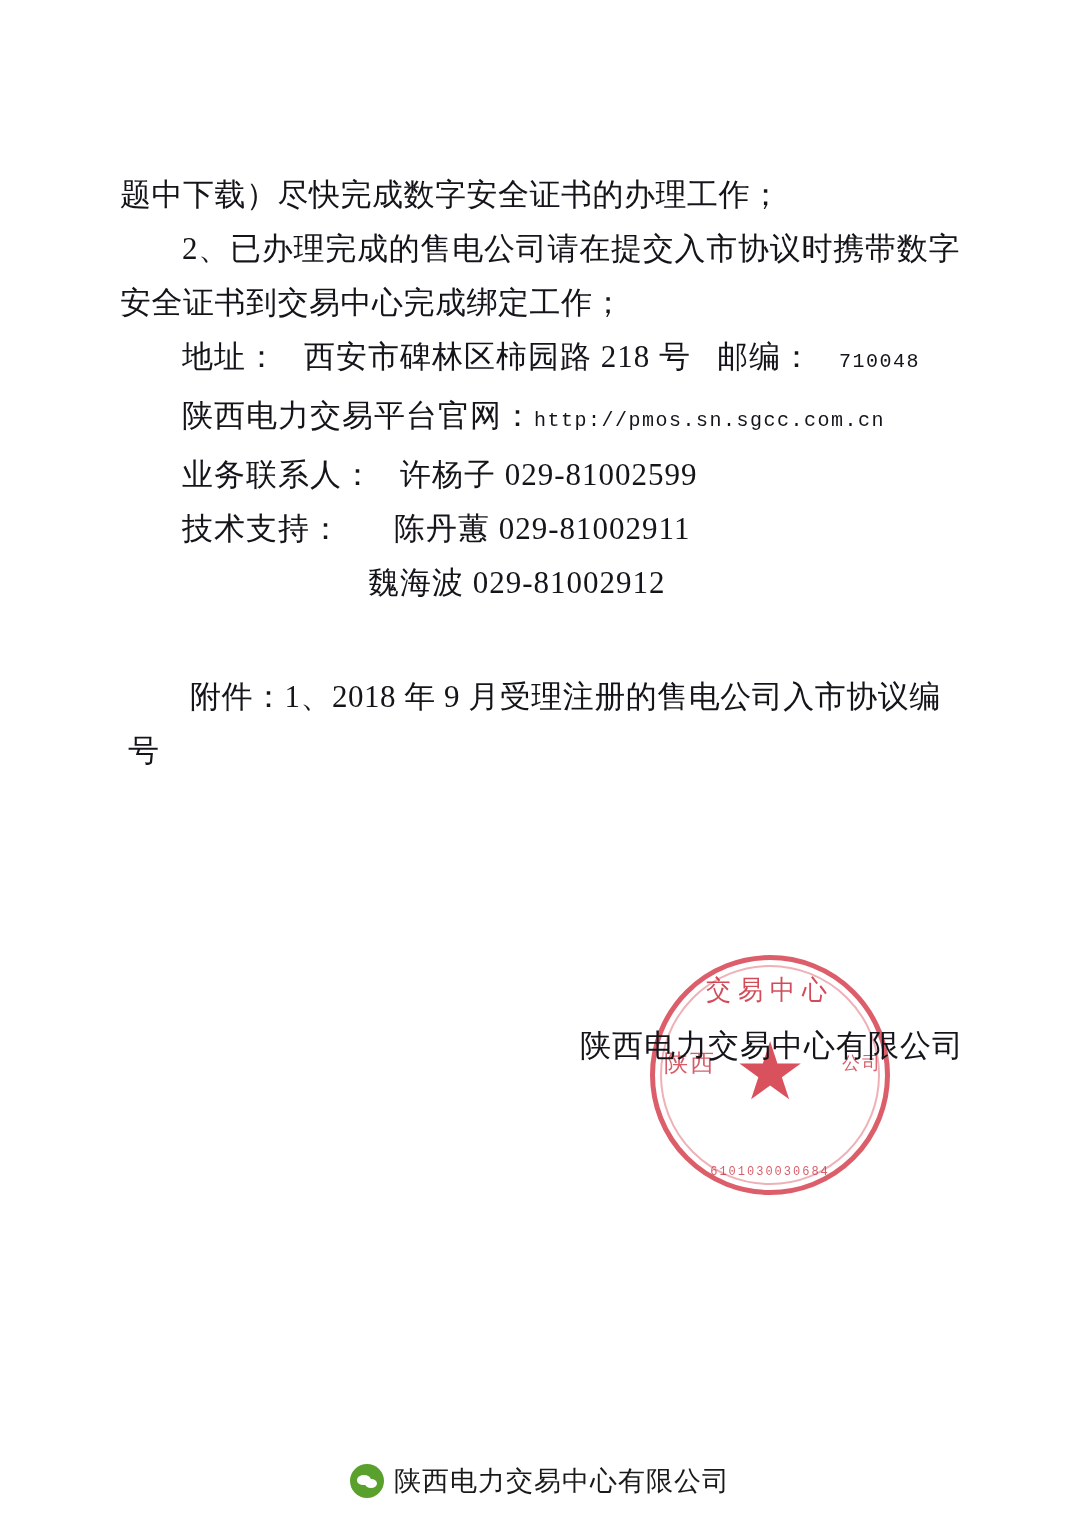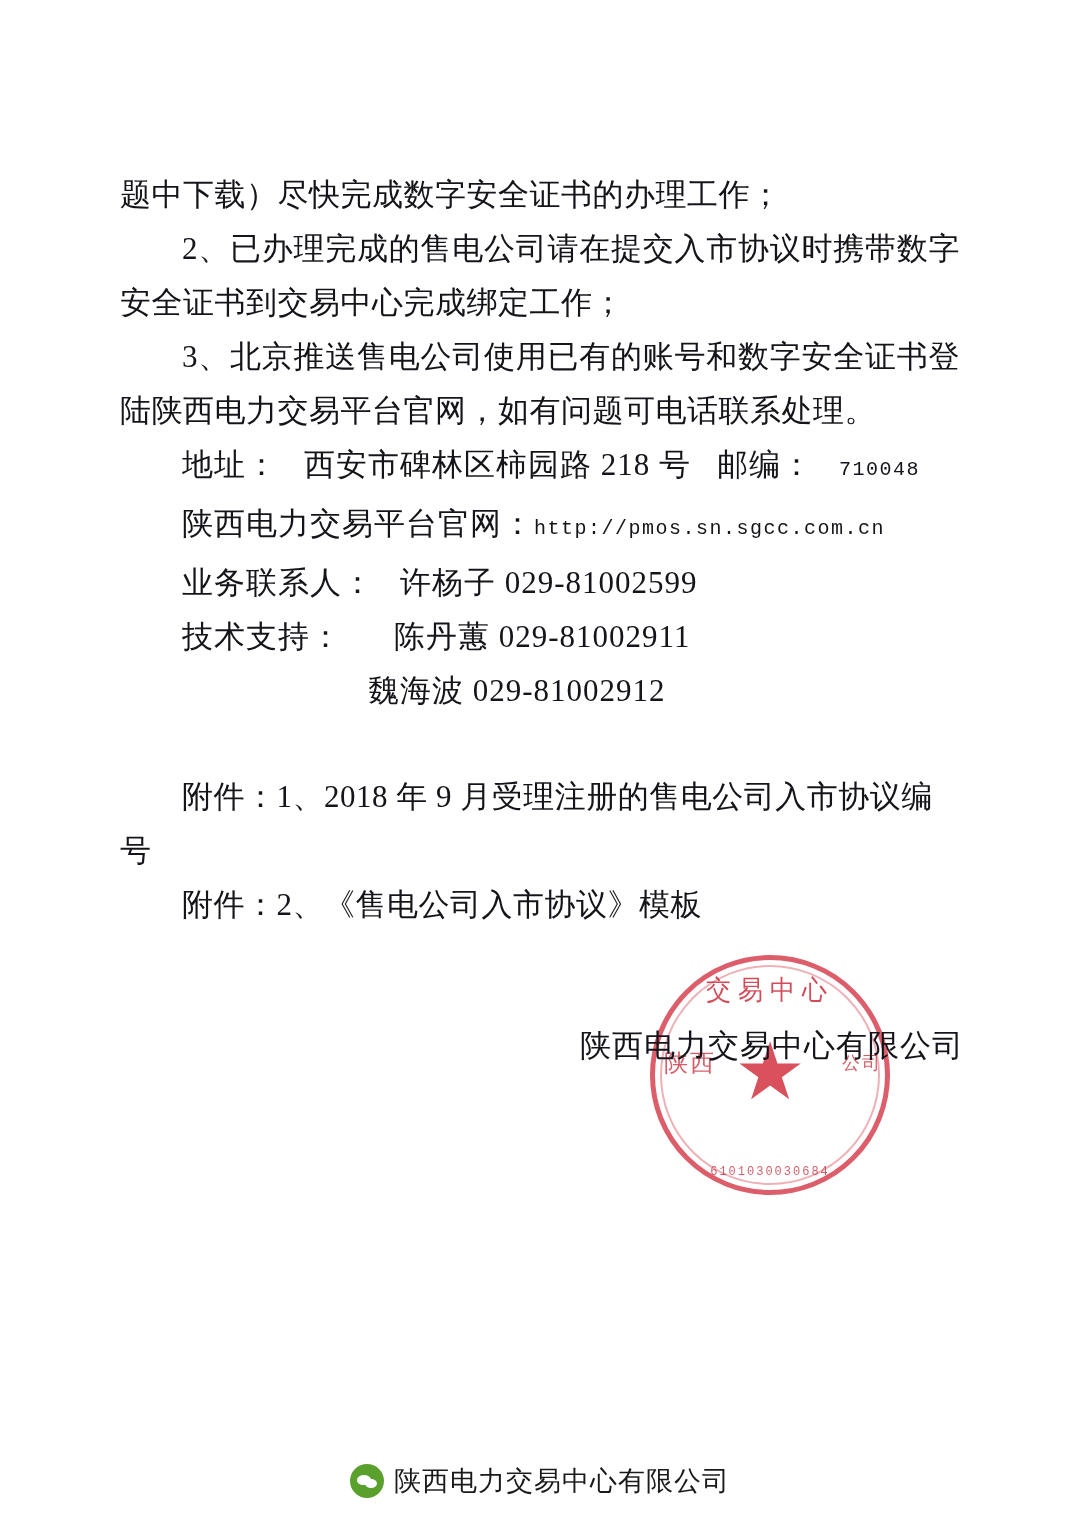--- a/index.html
+++ b/index.html
@@ -55,21 +55,21 @@
   .para.contact .gap {
     display: inline-block;
     width: 26px;
   }
   .spacer-md { height: 52px; }
   .attach {
     font-size: 31px;
     line-height: 54px;
     text-indent: 62px;
     letter-spacing: 0.5px;
-    margin: 0;
+    margin: 8px;
   }
 
   
   .sign-block {
     position: absolute;
     right: 120px;
     top: 1020px;
     text-align: left;
     width: 380px;
   }
@@ -212,37 +212,35 @@
 </style>
 </head>
 <body>
 
 <div class="page">
 
   <div class="doc-body">
 
     <p class="para">题中下载）尽快完成数字安全证书的办理工作；</p>
     <p class="para indent">2、已办理完成的售电公司请在提交入市协议时携带数字安全证书到交易中心完成绑定工作；</p>
-    <p class="para indent">3、北京推送售电公司使用已有的账号和数字安全证书登陆陕西电力交易平台官网，如有问题可电话联系处理。</p>
 
 
     <p class="para contact"><span>地址：</span><span class="gap"></span><span>西安市碑林区柿园路 218 号</span><span class="gap"></span><span>邮编：</span><span class="gap"></span><span class="mono">710048</span></p>
 
     <p class="para contact"><span>陕西电力交易平台官网：</span><span class="mono">http://pmos.sn.sgcc.com.cn</span></p>
 
     <p class="para contact"><span>业务联系人：</span><span class="gap"></span><span>许杨子 029-81002599</span></p>
 
     <p class="para contact"><span>技术支持：</span><span class="gap"></span><span class="gap"></span><span>陈丹蕙 029-81002911</span></p>
 
     <p class="para contact" style="text-indent:248px"><span>魏海波 029-81002912</span></p>
 
     <div class="spacer-md"></div>
 
     <p class="attach">附件：1、2018 年 9 月受理注册的售电公司入市协议编号</p>
-    <p class="attach">附件：2、《售电公司入市协议》模板</p>
 
   </div>
 
   <div class="seal">
     <div class="seal-ring"></div>
     <div class="seal-ring inner"></div>
     <div class="seal-text-top">交易中心</div>
     <div class="seal-text-left">陕西</div>
     <div class="seal-text-right">公司</div>
     <div class="seal-star">★</div>

